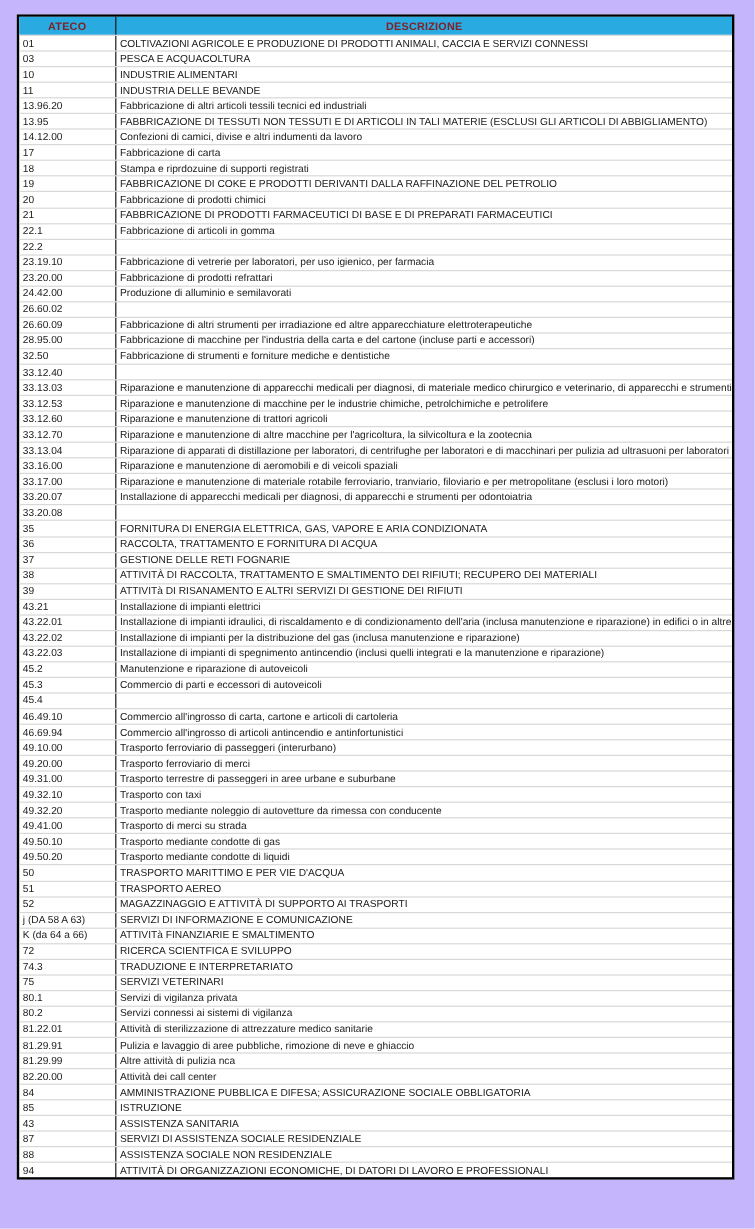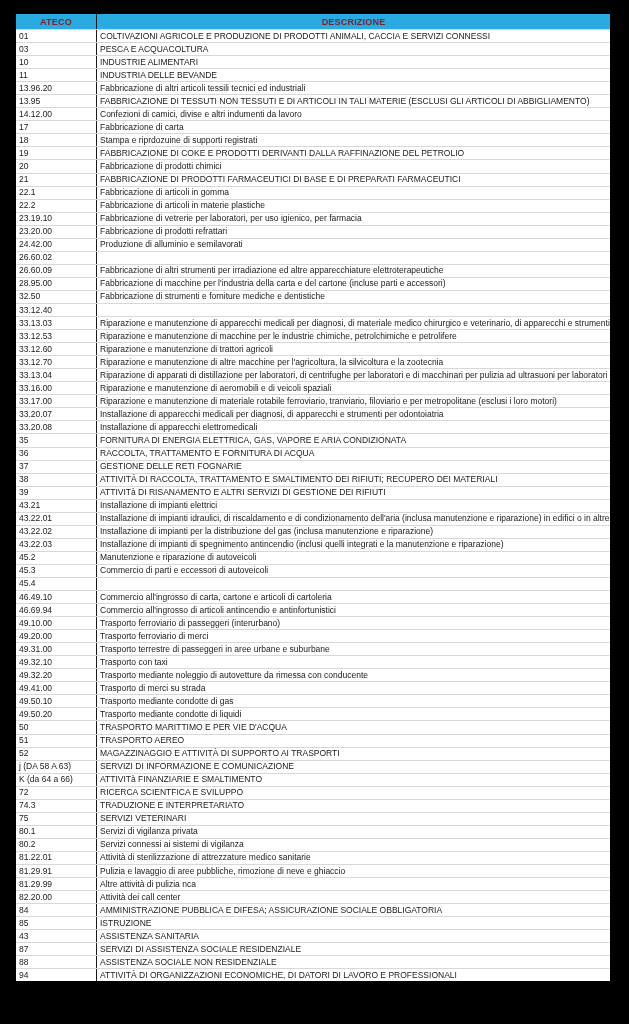--- a/index.html
+++ b/index.html
@@ -1,19 +1,19 @@
 <!DOCTYPE html>
 <html style="--header-bg: #29ABE2; --header-text: #7F2126; --row-line: #D8D8D8;"><head>
 <meta charset="utf-8">
 <style>
   html,body{margin:0;padding:0;background:#ffffff;}
   .page{
     position:relative;
     width:629px;height:1024px;
-    background:#000000;
+    background:#c4b5fd;
     font-family:"Liberation Sans", sans-serif;
     overflow:hidden;
   }
   .ateco-table{
     position:absolute;left:14px;top:12px;width:598px;
     box-sizing:border-box;
     border:2px solid #000000;
     background:#ffffff;
   }
   .hrow{
@@ -114,21 +114,20 @@
     <div class="tcell col-desc">FABBRICAZIONE DI PRODOTTI FARMACEUTICI DI BASE E DI PREPARATI FARMACEUTICI</div>
   </div>
 
   <div class="trow">
     <div class="tcell col-code">22.1</div>
     <div class="tcell col-desc">Fabbricazione di articoli in gomma</div>
   </div>
 
   <div class="trow">
     <div class="tcell col-code">22.2</div>
-    <div class="tcell col-desc">Fabbricazione di articoli in materie plastiche</div>
   </div>
 
   <div class="trow">
     <div class="tcell col-code">23.19.10</div>
     <div class="tcell col-desc">Fabbricazione di vetrerie per laboratori, per uso igienico, per farmacia</div>
   </div>
 
   <div class="trow">
     <div class="tcell col-code">23.20.00</div>
     <div class="tcell col-desc">Fabbricazione di prodotti refrattari</div>
@@ -197,21 +196,20 @@
     <div class="tcell col-desc">Riparazione e manutenzione di materiale rotabile ferroviario, tranviario, filoviario e per metropolitane (esclusi i loro motori)</div>
   </div>
 
   <div class="trow">
     <div class="tcell col-code">33.20.07</div>
     <div class="tcell col-desc">Installazione di apparecchi medicali per diagnosi, di apparecchi e strumenti per odontoiatria</div>
   </div>
 
   <div class="trow">
     <div class="tcell col-code">33.20.08</div>
-    <div class="tcell col-desc">Installazione di apparecchi elettromedicali</div>
   </div>
 
   <div class="trow">
     <div class="tcell col-code">35</div>
     <div class="tcell col-desc">FORNITURA DI ENERGIA ELETTRICA, GAS, VAPORE E ARIA CONDIZIONATA</div>
   </div>
 
   <div class="trow">
     <div class="tcell col-code">36</div>
     <div class="tcell col-desc">RACCOLTA, TRATTAMENTO E FORNITURA DI ACQUA</div>

